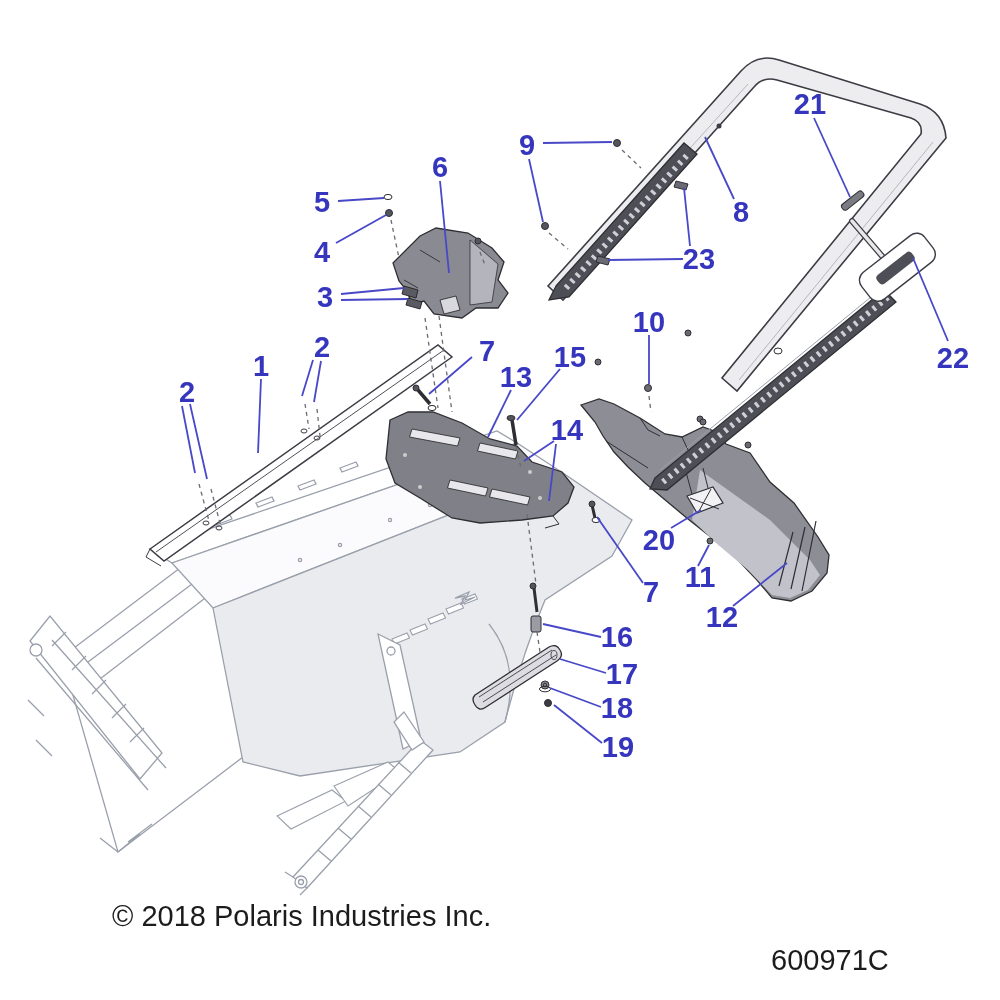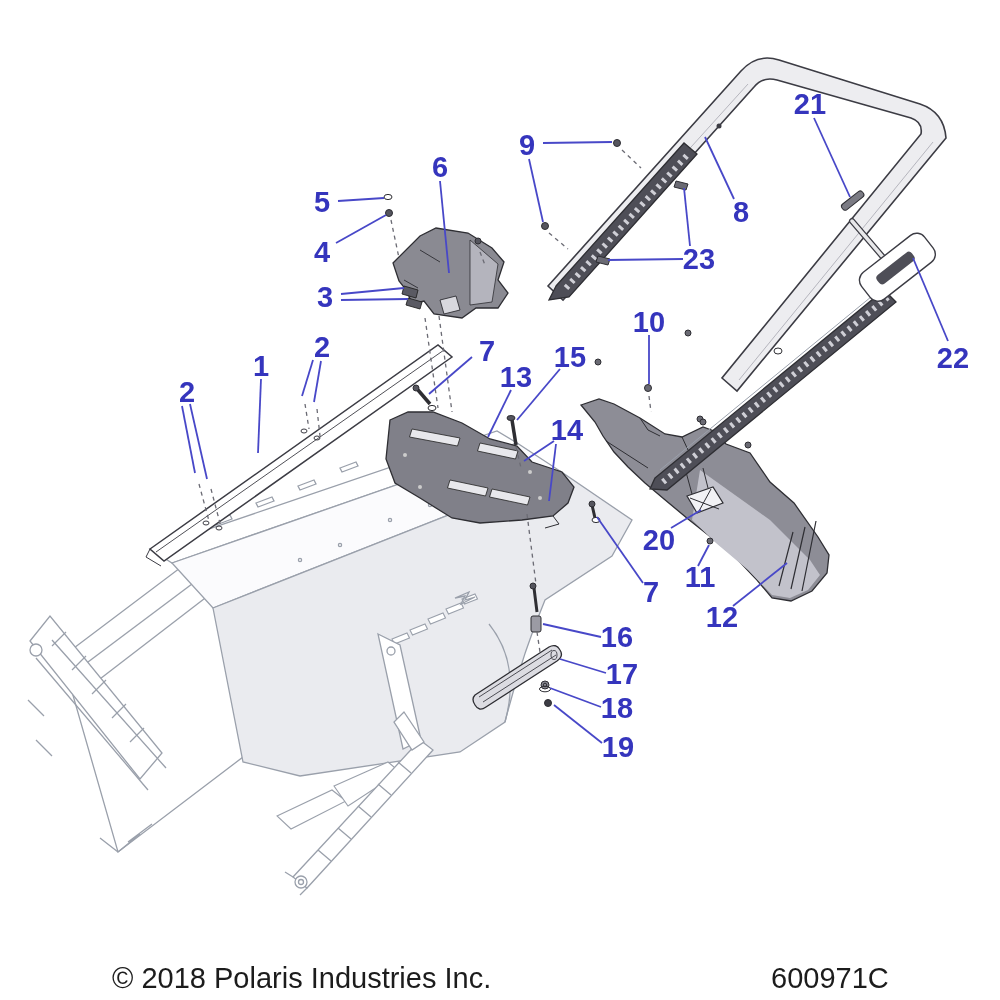--- a/index.html
+++ b/index.html
@@ -242,16 +242,16 @@
         <line x1="814" y1="118" x2="850" y2="197" class="leader"></line>
         <text x="810" y="104" dy="0.35em" class="callout">21</text>
         <line x1="948" y1="341" x2="913" y2="258" class="leader"></line>
         <text x="953" y="358" dy="0.35em" class="callout">22</text>
         <line x1="683" y1="259" x2="608" y2="260" class="leader"></line>
         <line x1="690" y1="246" x2="684" y2="188" class="leader"></line>
         <text x="699" y="259" dy="0.35em" class="callout">23</text>
       </g>
 </svg>
 
-<div class="footer-text" style="left:112px;top:962px;">© 2018 Polaris Industries Inc.</div>
-<div class="footer-text" style="left:771px;top:944px;margin-top:18px;">600971C</div>
+<div class="footer-text" style="left:112px;top:900px;">© 2018 Polaris Industries Inc.</div>
+<div class="footer-text" style="left:771px;top:944px;">600971C</div>
 
 </div>
 
 </body></html>

